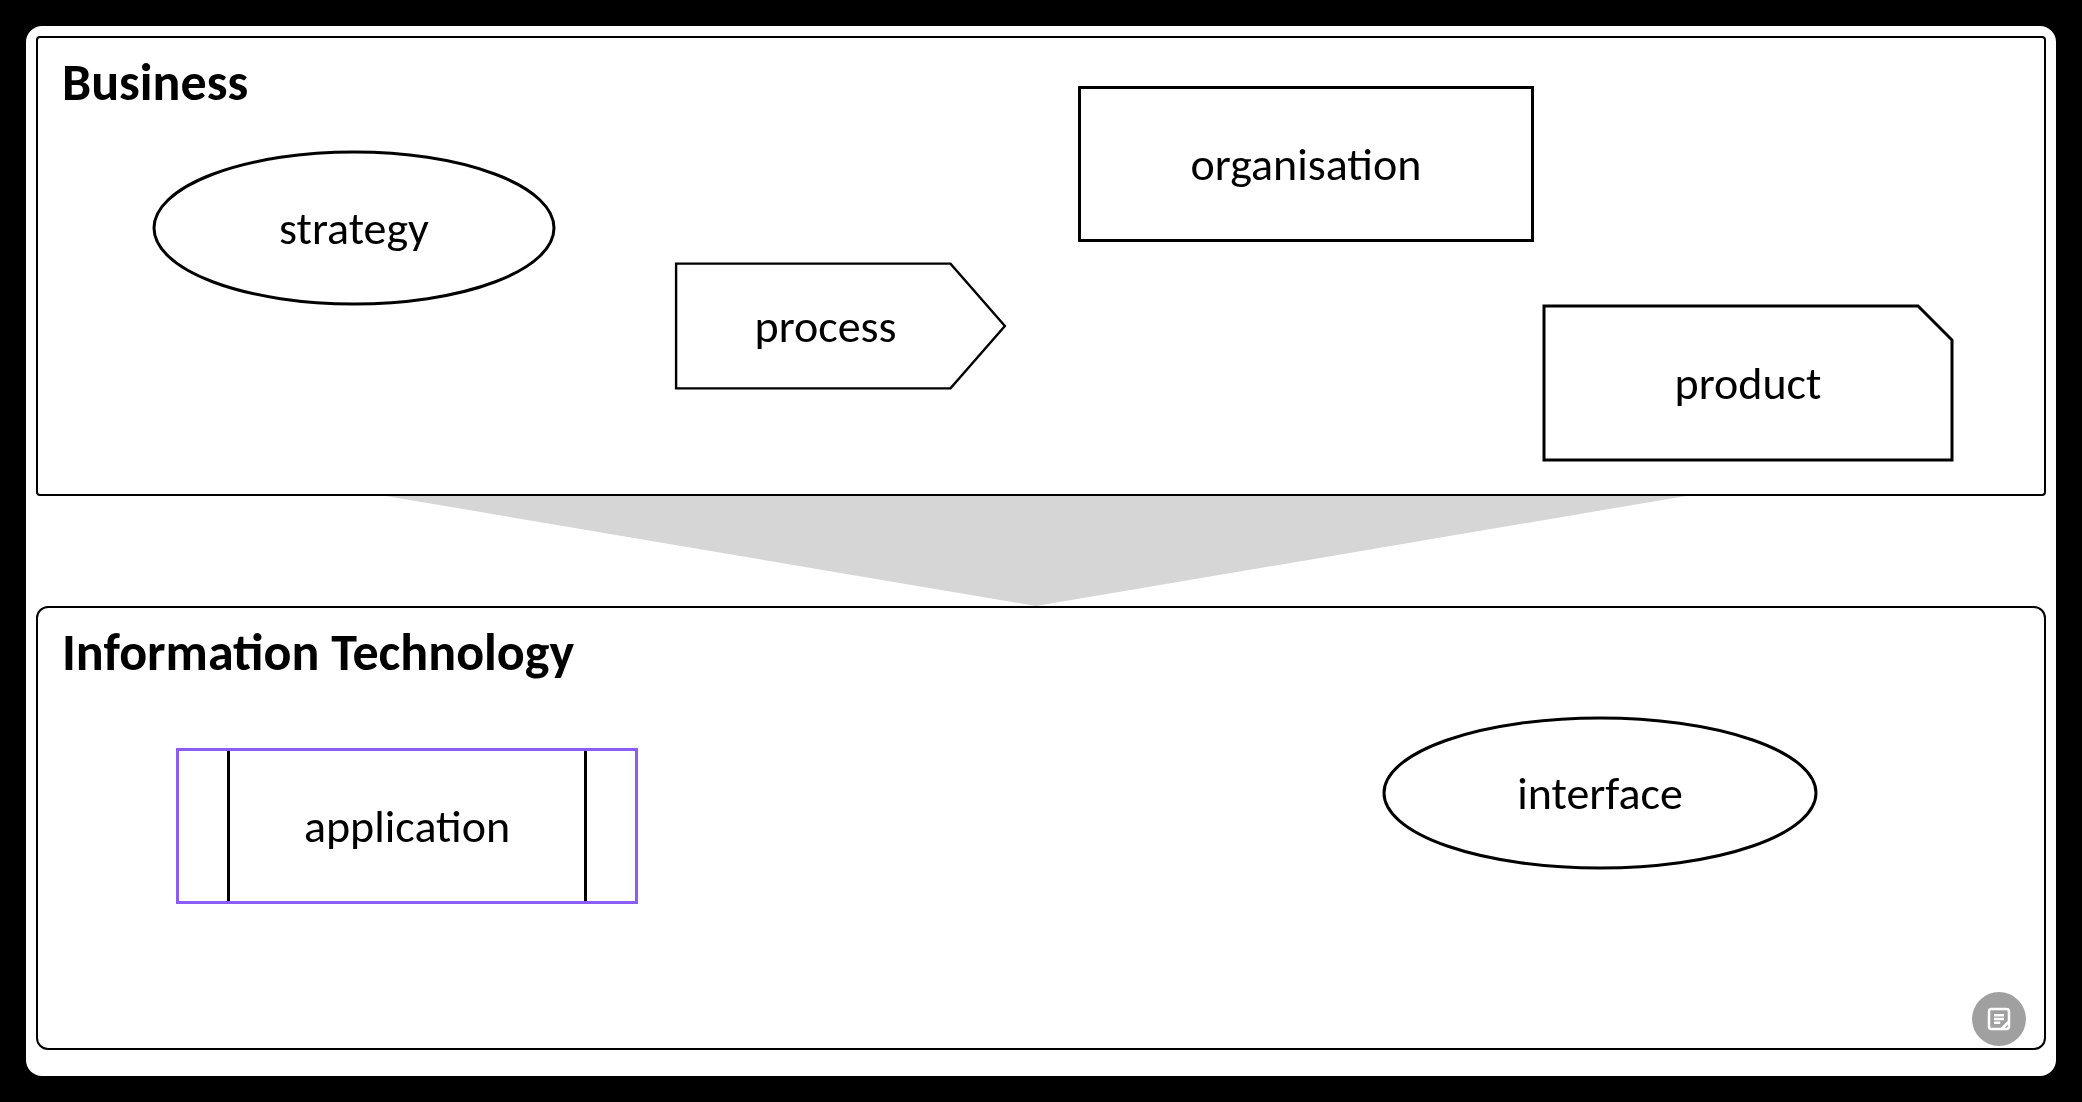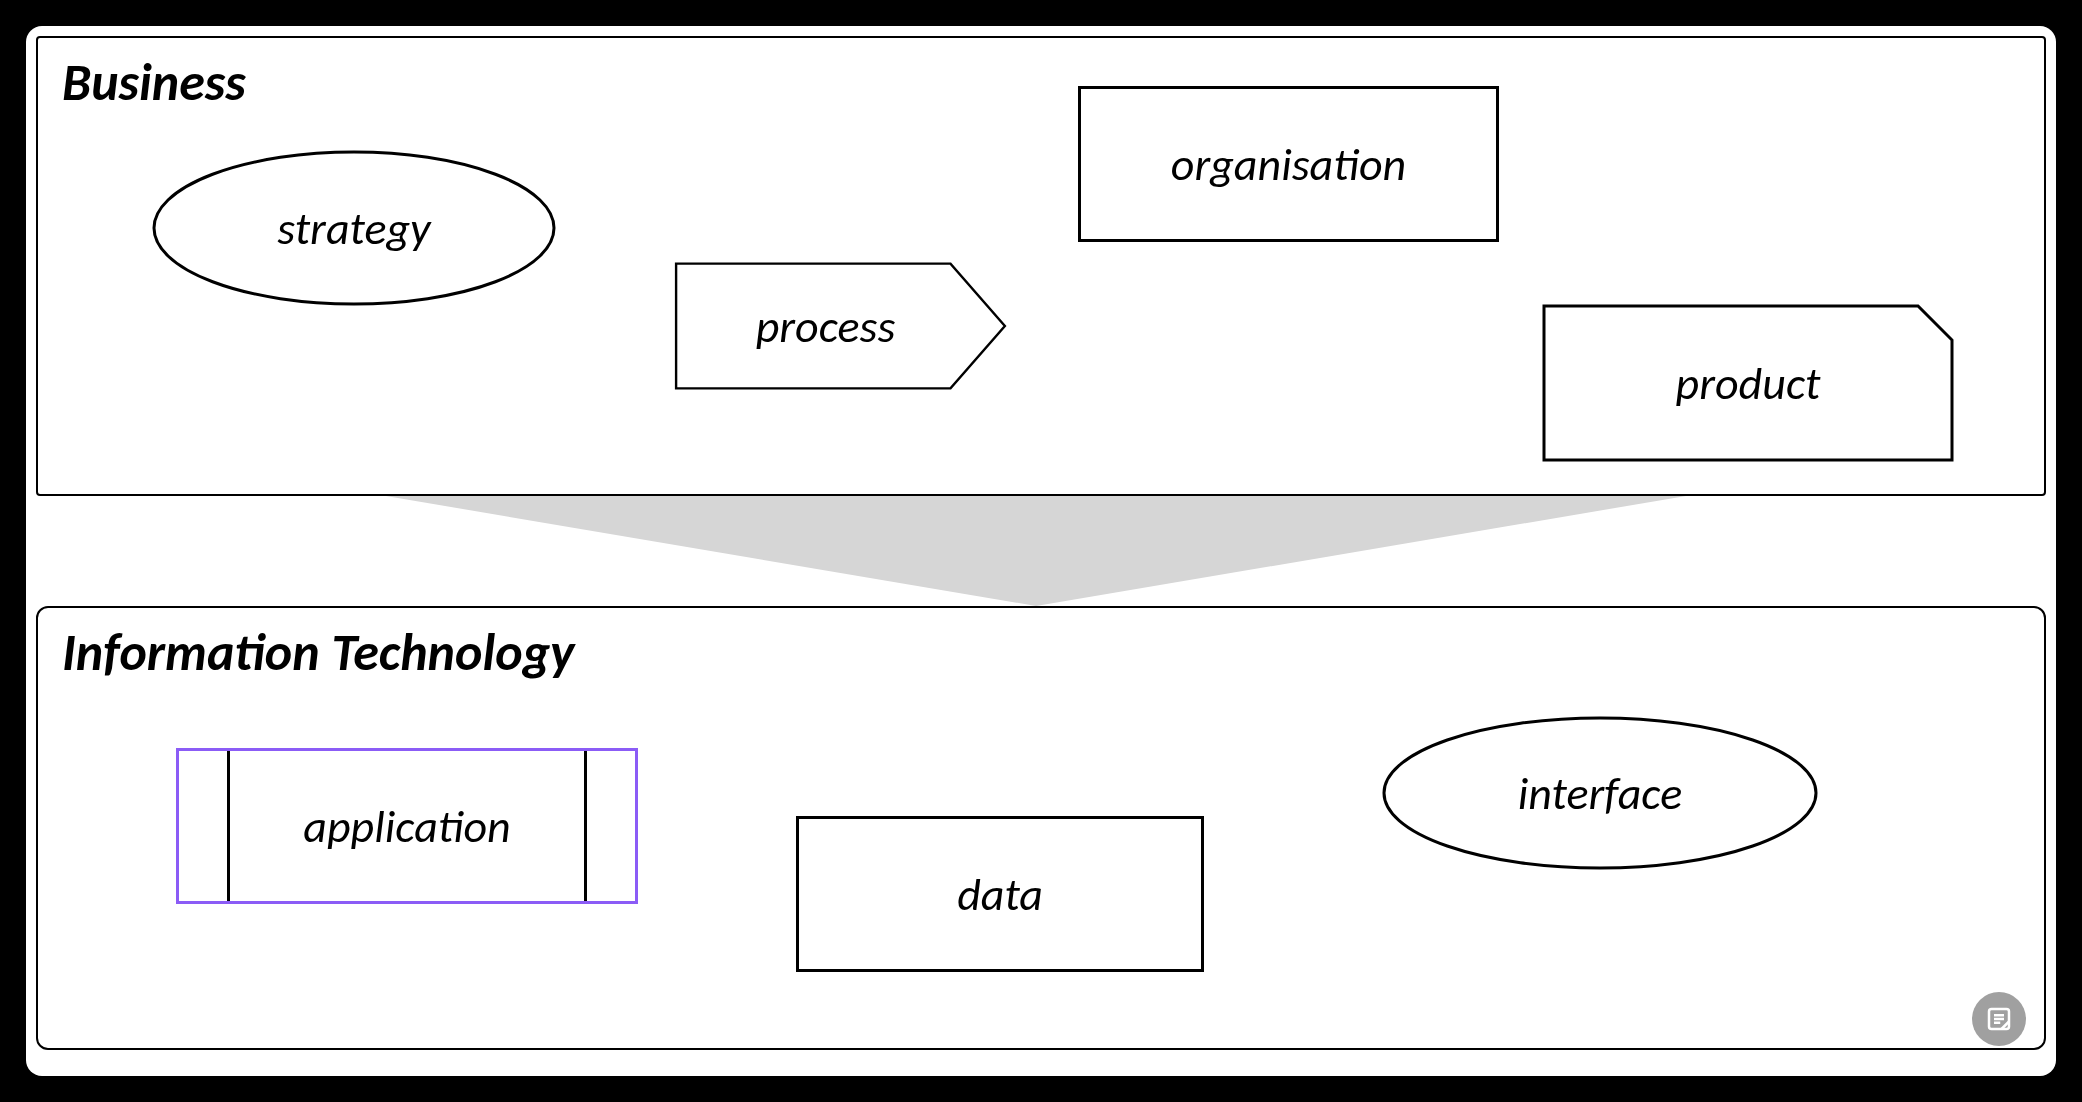--- a/index.html
+++ b/index.html
@@ -24,21 +24,20 @@
     }
     .inner {
       width: 100%;
       height: 100%;
       position: relative;
     }
     .domain-box {
       position: absolute;
       border: 2px solid #000;
       background: #fff;
-      font-style: italic;
     }
     .domain-box.business {
       left: 0;
       top: 0;
       width: 100%;
       height: 460px;
       border-radius: 4px;
     }
     .domain-box.it {
       left: 0;
@@ -88,21 +87,21 @@
     
     .strategy {
       left: 112px;
       top: 110px;
       width: 408px;
       height: 160px;
     }
     .organisation {
       left: 1040px;
       top: 48px;
-      width: 421px;
+      width: 456px;
       height: 156px;
       border: 3px solid #000;
     }
     .process {
       left: 595px;
       top: 224px;
       width: 415px;
       height: 128px;
     }
     .product {
@@ -206,23 +205,20 @@
       </svg>
     </div>
 
     <div class="domain-box it">
       <div class="domain-title">Information Technology</div>
 
       <div class="shape application">
         <span>application</span>
       </div>
 
-      <div class="shape data">
-        <span>data</span>
-      </div>
 
       <div class="shape interface">
         <svg viewBox="0 0 440 158">
           <ellipse cx="220" cy="79" rx="216" ry="75" fill="#fff" stroke="#000" stroke-width="3"></ellipse>
         </svg>
         <span>interface</span>
       </div>
     </div>
 
     <div class="notes-icon">

